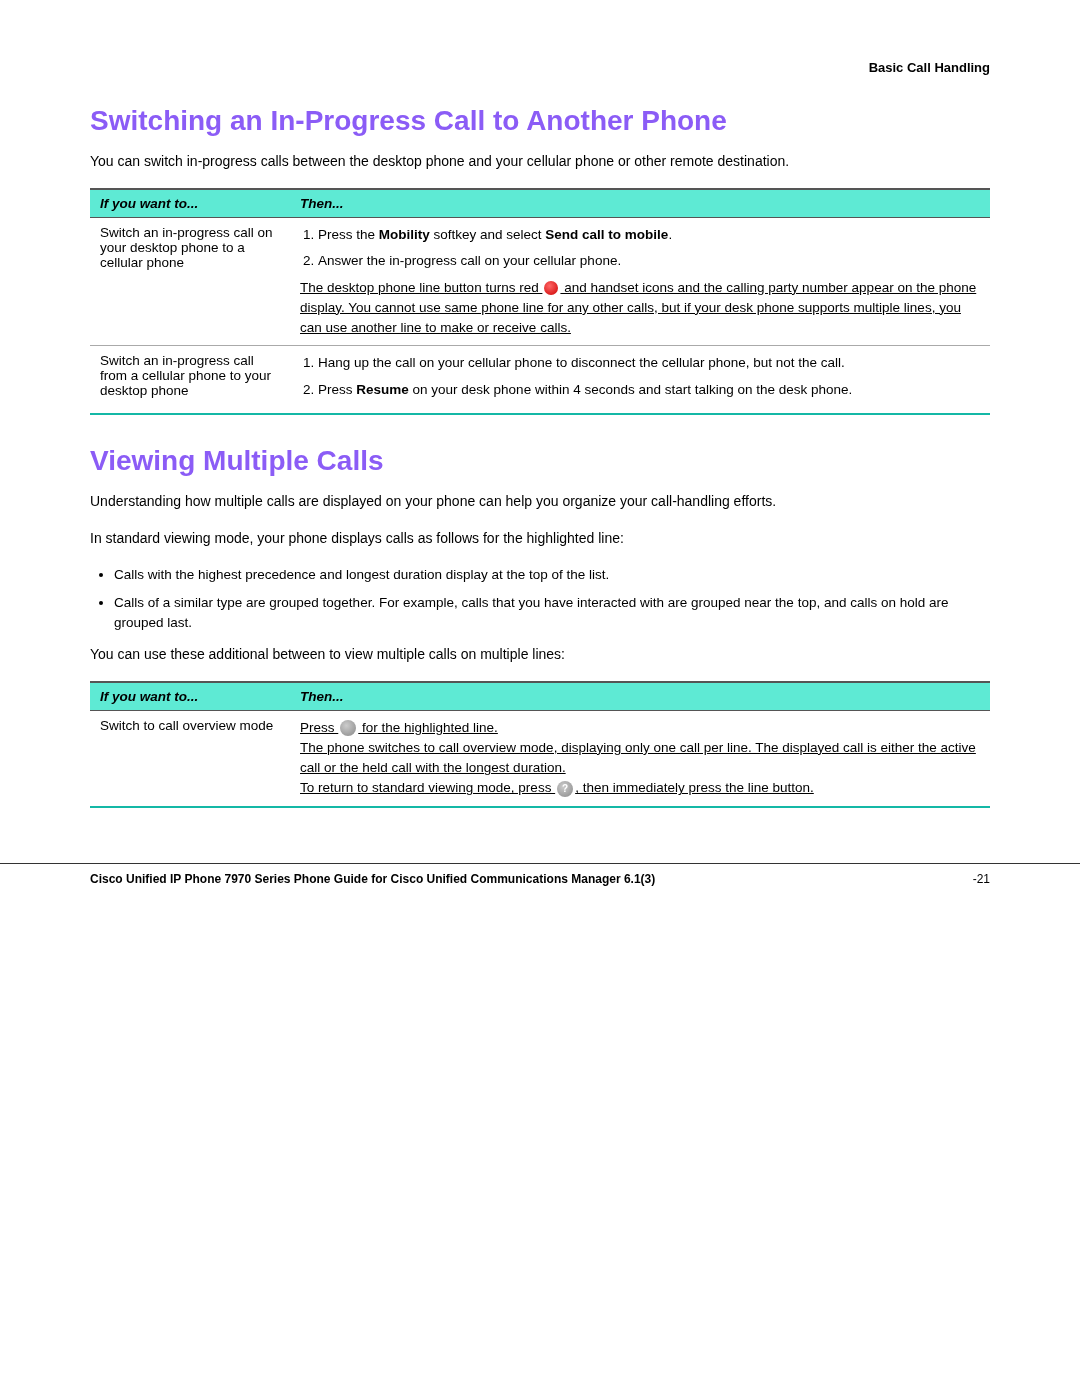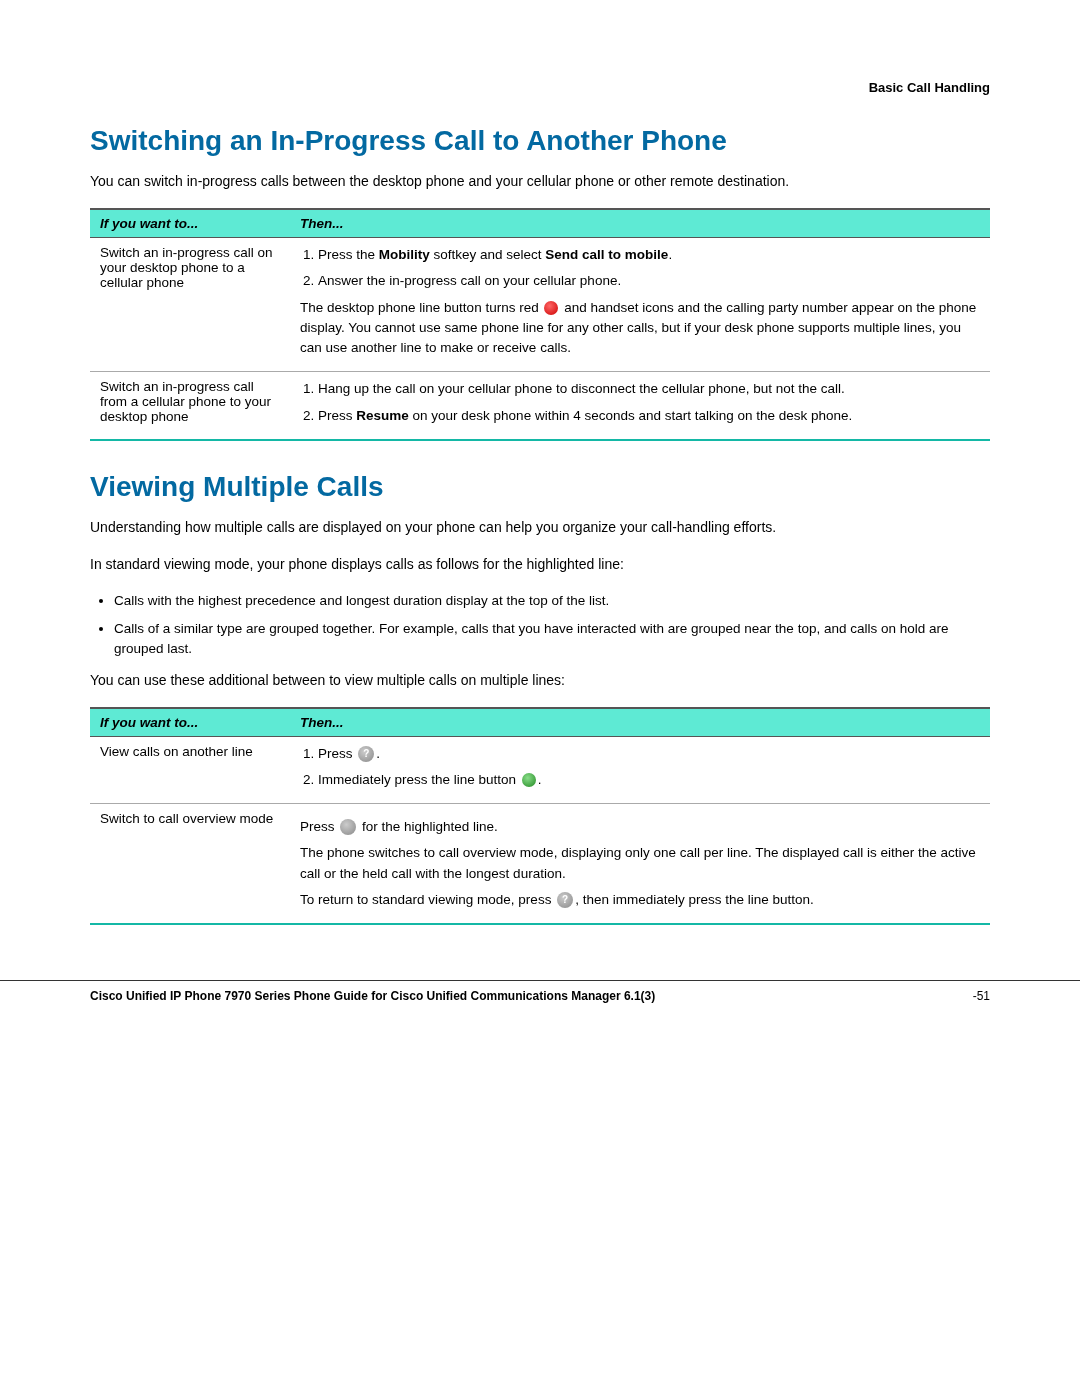--- a/index.html
+++ b/index.html
@@ -6,34 +6,34 @@
     body {
       background: #fff;
       font-family: 'Times New Roman', Times, serif;
       font-size: 14px;
       color: #000;
       width: 1080px;
       min-height: 1397px;
       position: relative;
     }
     .page {
-      padding: 80px 90px 80px 90px;
+      padding: 60px 90px 80px 90px;
       position: relative;
     }
     .header-right {
       text-align: right;
       font-weight: bold;
       font-size: 13px;
       margin-bottom: 30px;
       font-family: Arial, sans-serif;
     }
     h1.section-title {
       font-size: 28px;
       font-weight: bold;
-      color: #0369a1;
+      color: #8b5cf6;
       margin-bottom: 14px;
       font-family: Arial, sans-serif;
     }
     .intro-text {
       font-size: 14px;
       margin-bottom: 16px;
       line-height: 1.5;
       font-family: Arial, sans-serif;
     }
     table {
@@ -110,22 +110,23 @@
       vertical-align: middle;
       margin: 0 2px;
       font-size: 10px;
       color: #fff;
       text-align: center;
       line-height: 16px;
       font-weight: bold;
       font-family: Arial, sans-serif;
     }
     .note-block {
-      margin: 6px 0;
-      line-height: 1.5;
+      margin: 0 0;
+      line-height: 1.5;
+      text-decoration: underline;
     }
     .bullet-list {
       list-style: disc;
       padding-left: 24px;
       margin: 10px 0;
       font-family: Arial, sans-serif;
       font-size: 13.5px;
     }
     .bullet-list li {
       margin-bottom: 8px;
@@ -210,43 +211,34 @@
 
   <table>
     <thead>
       <tr>
         <th class="col-if">If you want to...</th>
         <th class="col-then">Then...</th>
       </tr>
     </thead>
     <tbody>
       <tr>
-        <td>View calls on another line</td>
-        <td>
-          <ol>
-            <li>Press <span class="question-circle">?</span>.</li>
-            <li>Immediately press the line button <span class="green-circle"></span>.</li>
-          </ol>
-        </td>
-      </tr>
-      <tr>
         <td>Switch to call overview mode</td>
         <td>
           <div class="note-block">
             Press <span class="gray-circle"></span> for the highlighted line.
           </div>
           <div class="note-block">
             The phone switches to call overview mode, displaying only one call per line. The displayed call is either the active call or the held call with the longest duration.
           </div>
           <div class="note-block">
             To return to standard viewing mode, press <span class="question-circle">?</span>, then immediately press the line button.
           </div>
         </td>
       </tr>
     </tbody>
   </table>
 
   <div class="footer">
     <span class="footer-left">Cisco Unified IP Phone 7970 Series Phone Guide for Cisco Unified Communications Manager 6.1(3)</span>
-    <span class="footer-right">-51</span>
+    <span class="footer-right">-21</span>
   </div>
 
 </div>
 
 </body></html>

